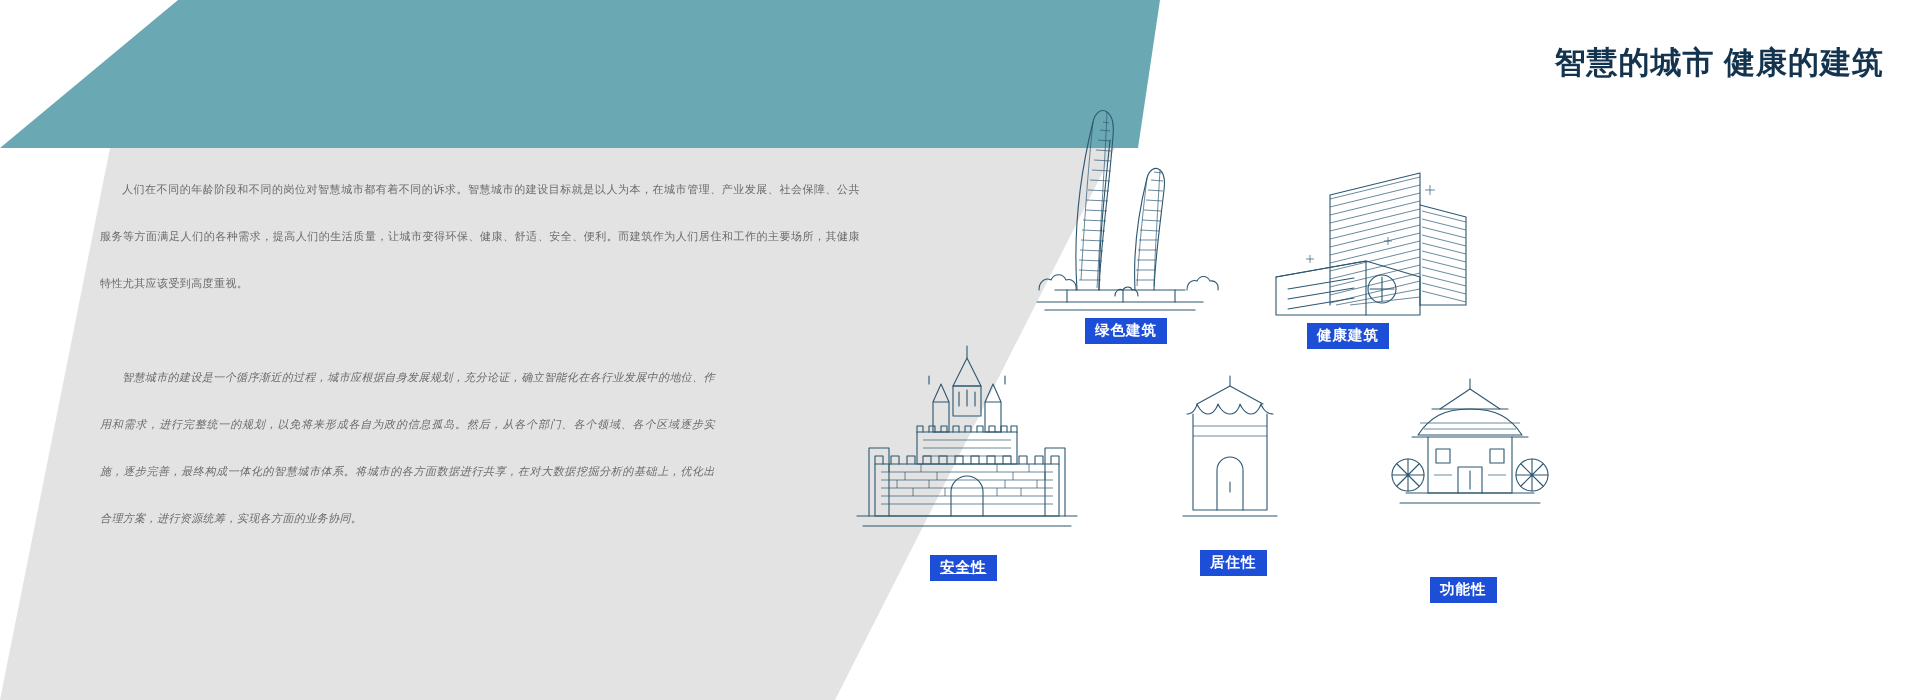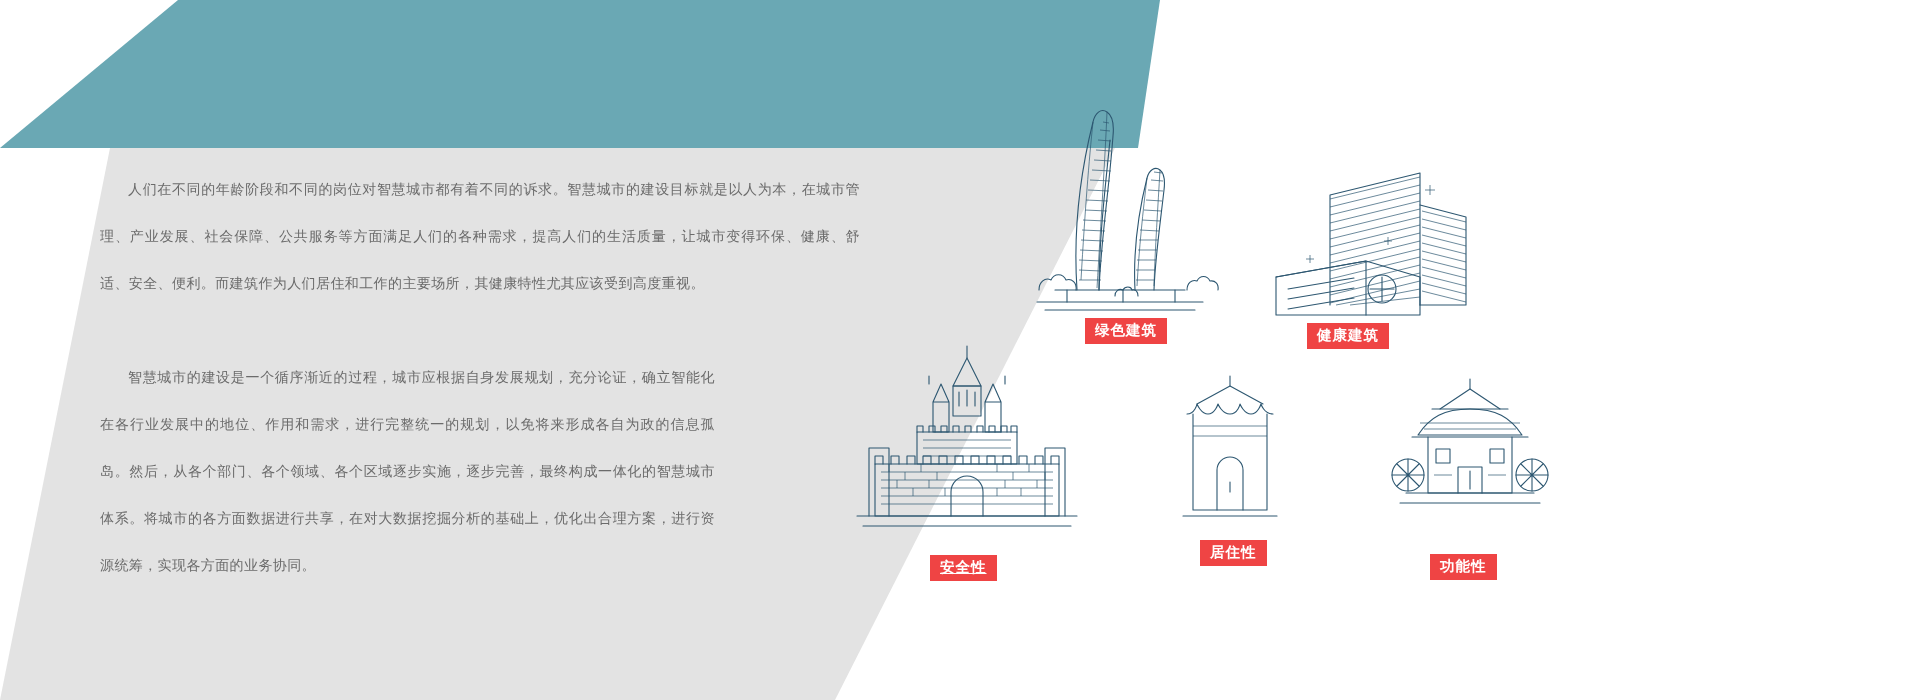--- a/index.html
+++ b/index.html
@@ -33,61 +33,62 @@
 
   
   .body-panel{
     position:absolute;left:0;top:148px;width:1115px;height:552px;
     background:#e3e3e3;
     clip-path:polygon(110px 0, 1115px 0, 1115px 0, 1035px 552px, 0 552px, 0 552px);
     -webkit-clip-path:polygon(110px 0, 1115px 0, 835px 552px, 0 552px);
   }
   .body-text{
     position:absolute;left:100px;top:166px;width:800px;
-    color:#6b6b6b;font-size:14px;line-height:47px;
+    color:#6b6b6b;font-size:11px;line-height:47px;
     letter-spacing:.4px;text-align:justify;
   }
   .body-text p{margin:0;}
   .body-text p.para2{margin-top:47px;width:615px;}
   .para1{width:760px;text-indent:2em;}
-  .para2{text-indent:2em;}
+  .para2{text-indent:2em;font-style:italic;}
 
   
   .illus{position:absolute;left:820px;top:90px;width:1100px;height:610px;}
   .fig{position:absolute;}
   .fig svg{display:block;}
   .badge{
-    position:absolute;background:#ef4444;color:#ffffff;
+    position:absolute;background:#1d4ed8;color:#ffffff;
     font-size:14.5px;font-weight:bold;letter-spacing:1px;
     padding:4px 10px 5px 10px;white-space:nowrap;line-height:17px;
   }
 
   
   #fig-green  {left:195px;top:10px;}
   #fig-health {left:450px;top:75px;}
   #fig-safety {left:35px;top:250px;}
   #fig-live   {left:355px;top:280px;}
   #fig-func   {left:570px;top:285px;}
 
   #badge-green  {left:265px;top:228px;}
   #badge-health {left:487px;top:233px;}
   #badge-safety {left:110px;top:465px;text-decoration:underline;}
-  #badge-live   {left:380px;top:450px;}
-  #badge-func   {left:610px;top:464px;}
+  #badge-live   {left:380px;top:460px;}
+  #badge-func   {left:610px;top:487px;}
 
   .ink{fill:none;stroke:#2d5771;stroke-width:1.1;stroke-linecap:round;stroke-linejoin:round;}
   .ink-thin{fill:none;stroke:#2d5771;stroke-width:.7;}
 </style>
 </head>
 <body>
 
 <div class="slide">
 
   <div class="title-banner"></div>
 
+  <div class="headline">智慧的城市  健康的建筑</div>
 
   <div class="body-panel"></div>
 
   <div class="body-text">
     <p class="para1">人们在不同的年龄阶段和不同的岗位对智慧城市都有着不同的诉求。智慧城市的建设目标就是以人为本，在城市管理、产业发展、社会保障、公共服务等方面满足人们的各种需求，提高人们的生活质量，让城市变得环保、健康、舒适、安全、便利。而建筑作为人们居住和工作的主要场所，其健康特性尤其应该受到高度重视。</p>
     <p class="para2">智慧城市的建设是一个循序渐近的过程，城市应根据自身发展规划，充分论证，确立智能化在各行业发展中的地位、作用和需求，进行完整统一的规划，以免将来形成各自为政的信息孤岛。然后，从各个部门、各个领域、各个区域逐步实施，逐步完善，最终构成一体化的智慧城市体系。将城市的各方面数据进行共享，在对大数据挖掘分析的基础上，优化出合理方案，进行资源统筹，实现各方面的业务协同。</p>
   </div>
 
   <div class="illus">
 

